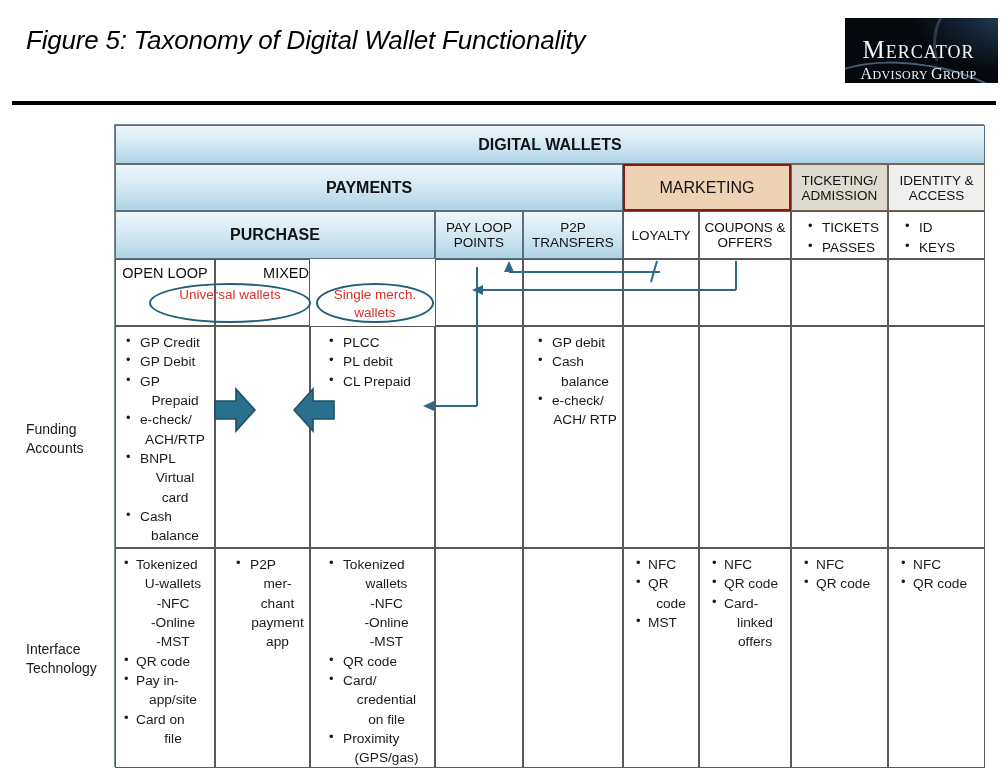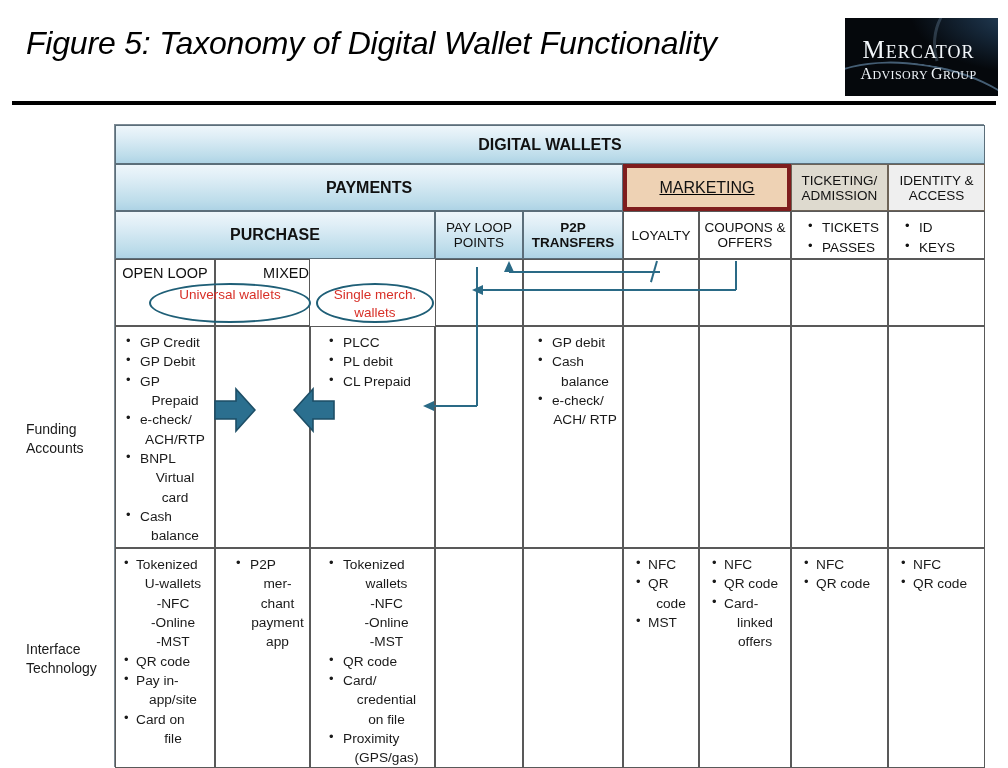--- a/index.html
+++ b/index.html
@@ -13,31 +13,31 @@
   #page {
     position: relative;
     width: 1008px; height: 768px;
     background: #fff;
   }
 
   
   #fig-title {
     position: absolute;
     left: 26px; top: 25px;
-    font-size: 32px;
+    font-size: 26px;
     font-style: italic;
     font-weight: 400;
     color: #000;
     letter-spacing: -0.2px;
     white-space: nowrap;
   }
   #logo {
     position: absolute;
     left: 845px; top: 18px;
-    width: 153px; height: 78px;
+    width: 153px; height: 65px;
     background:
       radial-gradient(ellipse 170px 90px at 120% -10%, #2b4a66 0%, #16283a 35%, #05080c 70%),
       #000;
     overflow: hidden;
   }
   #logo .swoosh1 {
     position: absolute;
     left: 88px; top: -34px;
     width: 120px; height: 120px;
     border: 3px solid rgba(150,185,215,0.85);
@@ -100,22 +100,21 @@
     border: 1px solid #595959;
     background: #fff;
     overflow: hidden;
   }
   .hdr {
     background: linear-gradient(to bottom, #eef6fb 0%, #dfeef6 28%, #bcdcea 82%, #aed3e5 100%);
     border: 1px solid #5b6e7a;
   }
   .hdr-peach {
     background: #eed2b4;
-    border: 4px solid #7f1d1d;
-    text-decoration: underline;
+    border: 2px solid #7f1d1d;
   }
   .hdr-tan {
     background: #dedacf;
     border: 1px solid #6d6357;
   }
   .hdr-grey {
     background: #efefef;
     border: 1px solid #6d6357;
   }
   .ctr {
@@ -240,21 +239,21 @@
     <div class="cell hdr-grey ctr" style="left:773px; top:39px; width:97px; height:47px;">
       <span class="t-sm">IDENTITY &amp; ACCESS</span>
     </div>
 
     <div class="cell hdr ctr" style="left:0; top:86px; width:320px; height:48px;">
       <span class="t-big t-bold">PURCHASE</span>
     </div>
     <div class="cell hdr ctr" style="left:320px; top:86px; width:88px; height:48px;">
       <span class="t-sm">PAY LOOP POINTS</span>
     </div>
-    <div class="cell hdr ctr" style="left:408px; top:86px; width:100px; height:48px;font-weight:bold;">
+    <div class="cell hdr ctr" style="left:408px; top:86px; width:100px; height:48px;">
       <span class="t-sm">P2P TRANSFERS</span>
     </div>
     <div class="cell ctr" style="left:508px; top:86px; width:76px; height:48px;text-align:center;">
       <span class="t-sm">LOYALTY</span>
     </div>
     <div class="cell ctr" style="left:584px; top:86px; width:92px; height:48px;">
       <span class="t-sm">COUPONS &amp; OFFERS</span>
     </div>
     <div class="cell" style="left:676px; top:86px; width:97px; height:48px; padding:6px 0 0 14px;">
       <ul class="blh">

